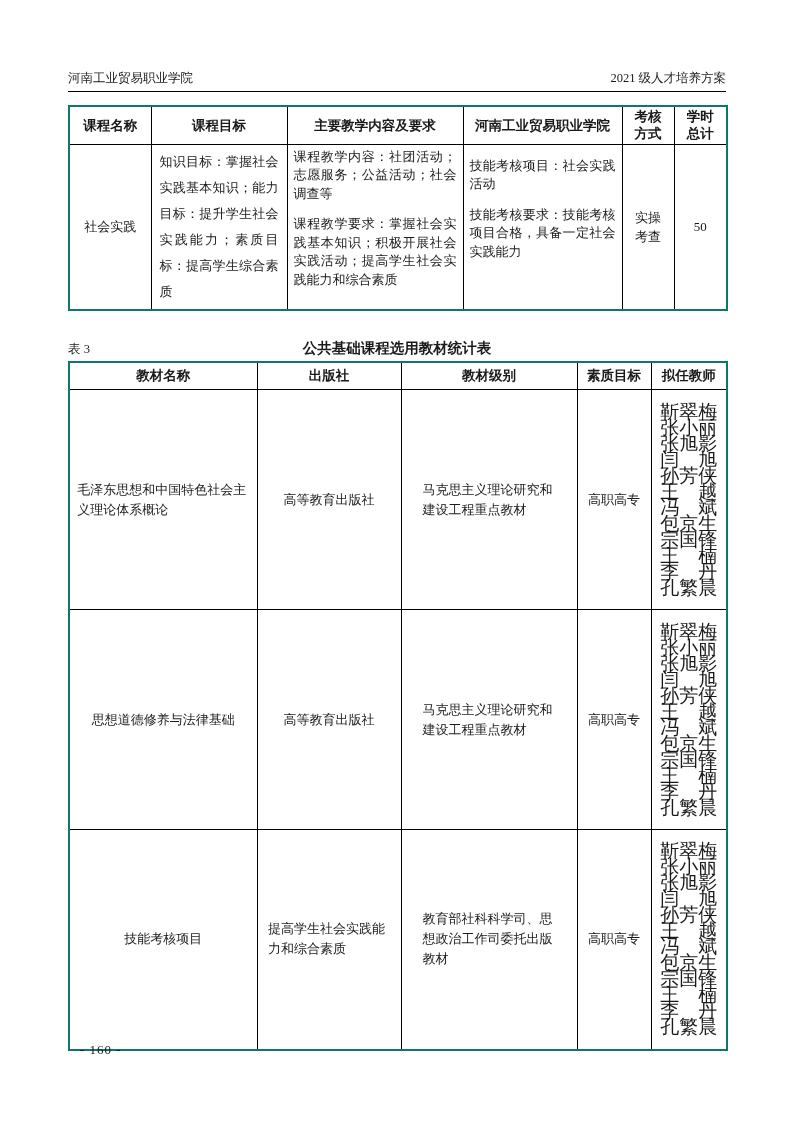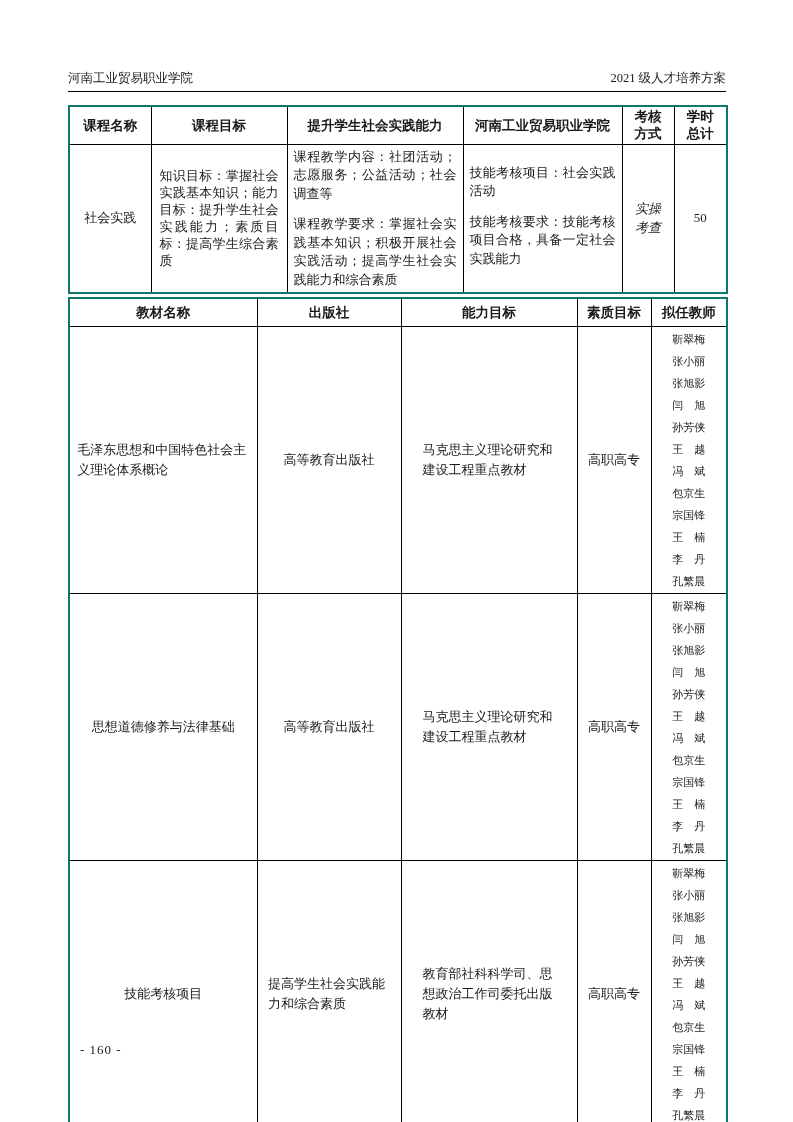--- a/index.html
+++ b/index.html
@@ -25,41 +25,41 @@
   table{border-collapse:collapse;table-layout:fixed;width:658px;}
   table, th, td{border:1px solid #000;}
   table{border:2px solid #0f766e;}
   th{font-weight:bold;font-size:13.5px;text-align:center;vertical-align:middle;white-space:pre-line;line-height:17px;}
   td{font-size:13px;vertical-align:middle;}
 
   .course-table{margin-top:13px;}
   .course-table thead tr{height:38px;}
   .course-table tbody tr{height:149px;}
   .cell-center{text-align:center;margin-left:40px;}
-  .cell-objectives{padding:4px 8px;text-align:justify;line-height:17px;}
+  .cell-objectives{padding:4px 8px;text-align:justify;line-height:26px;}
   .cell-paras{vertical-align:top;padding:3px 6px;text-align:justify;line-height:18.5px;}
-  .cell-paras.pad-top{padding-top:19px;}
+  .cell-paras.pad-top{padding-top:12px;}
   .cell-paras p{margin:0;}
   .para-gap{height:12px;}
-  .cell-method{text-align:center;white-space:pre-line;line-height:19px;font-style:italic;}
+  .cell-method{text-align:center;white-space:pre-line;line-height:19px;}
 
   
   .tbl3-caption{position:relative;margin-top:27px;height:20px;}
   .tbl3-label{position:absolute;left:0;top:3px;font-size:12.5px;}
   .tbl3-title{text-align:center;font-weight:bold;font-size:14.5px;line-height:20px;}
 
   .textbook-table{margin-top:3px;}
   .textbook-table thead tr{height:28px;}
   .textbook-table tbody tr{height:220px;}
   .textbook-table td{text-align:center;}
   .inner-block{display:inline-block;text-align:left;vertical-align:middle;line-height:20px;}
   .w-name{max-width:172px;}
   .w-pub{max-width:122px;}
   .w-level{max-width:133px;}
-  .cell-teachers{white-space:pre-line;font-size:11px;line-height:22px;text-align:center;padding:1px 0;}
+  .cell-teachers{white-space:pre-line;font-size:19px;line-height:16px;text-align:center;padding:1px 0;}
 
   
   .doc-footer{
     position:absolute;left:80px;top:1034px;
     font-size:13px;letter-spacing:1px;
     font-family:"Liberation Serif","DejaVu Serif",serif;
     margin-top:8px;
   }
 </style>
 </head>
@@ -78,21 +78,21 @@
         <col style="width:136px">
         <col style="width:176px">
       <col style="width:159px">
         <col style="width:52px">
         <col style="width:53px">
     </colgroup>
     <thead>
       <tr>
         <th>课程名称</th>
         <th>课程目标</th>
-        <th>提升学生社会实践能力</th>
+        <th>主要教学内容及要求</th>
         <th>河南工业贸易职业学院</th>
         <th>考核
 方式</th>
         <th>学时
 总计</th>
       </tr>
     </thead>
     <tbody>
       <tr>
         <td class="cell-center">社会实践</td>
@@ -107,34 +107,38 @@
           <div class="para-gap"></div>
           <p>技能考核要求：技能考核项目合格，具备一定社会实践能力</p>
         </td>
         <td class="cell-method">实操
 考查</td>
         <td class="cell-center">50</td>
       </tr>
     </tbody>
   </table>
 
+  <div class="tbl3-caption">
+    <span class="tbl3-label">表 3</span>
+    <div class="tbl3-title">公共基础课程选用教材统计表</div>
+  </div>
 
   <table class="textbook-table">
     <colgroup>
       <col style="width:188px">
         <col style="width:144px">
         <col style="width:176px">
       <col style="width:74px">
         <col style="width:76px">
     </colgroup>
     <thead>
       <tr>
         <th>教材名称</th>
         <th>出版社</th>
-        <th>能力目标</th>
+        <th>教材级别</th>
         <th>素质目标</th>
         <th>拟任教师</th>
       </tr>
     </thead>
     <tbody>
       <tr>
         <td><span class="inner-block w-name">毛泽东思想和中国特色社会主义理论体系概论</span></td>
         <td><span class="inner-block w-pub">高等教育出版社</span></td>
         <td><span class="inner-block w-level">马克思主义理论研究和建设工程重点教材</span></td>
         <td>高职高专</td>

